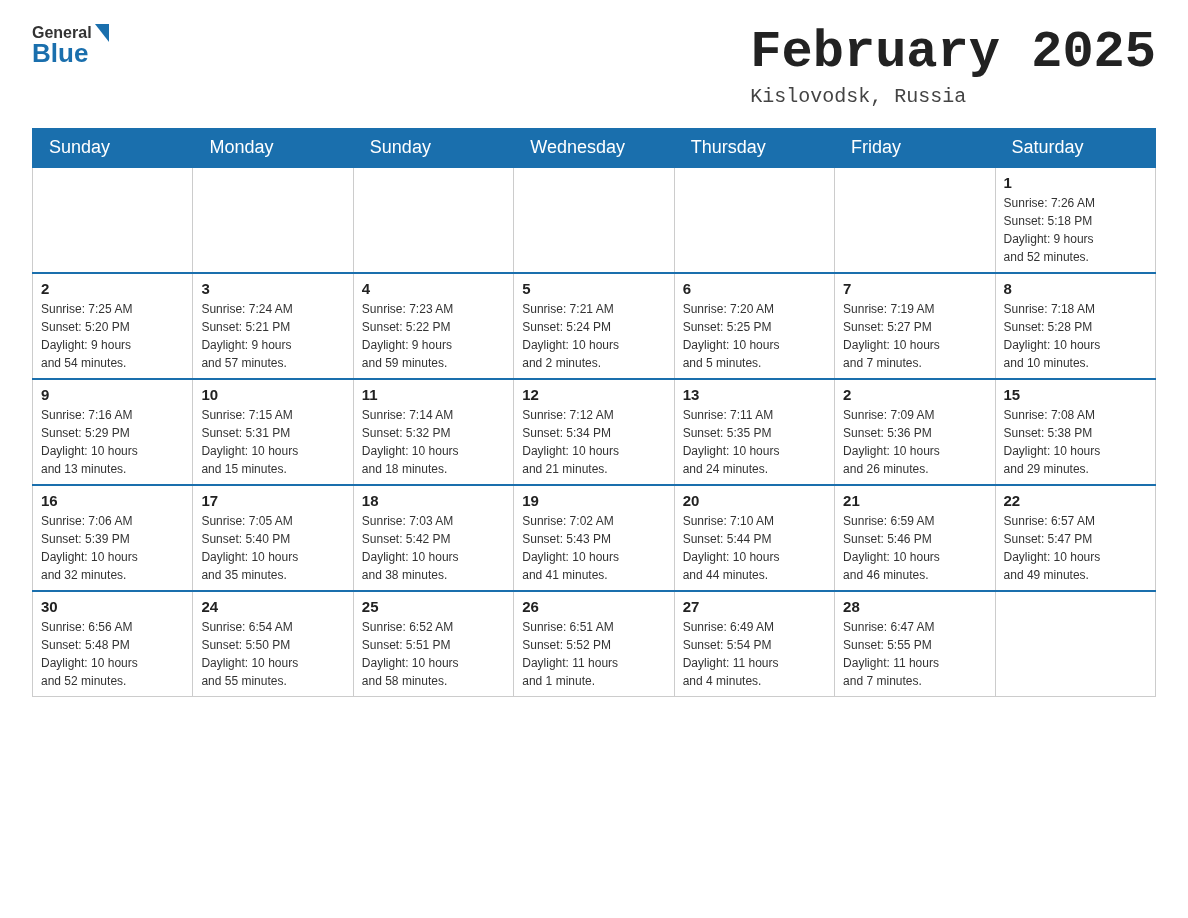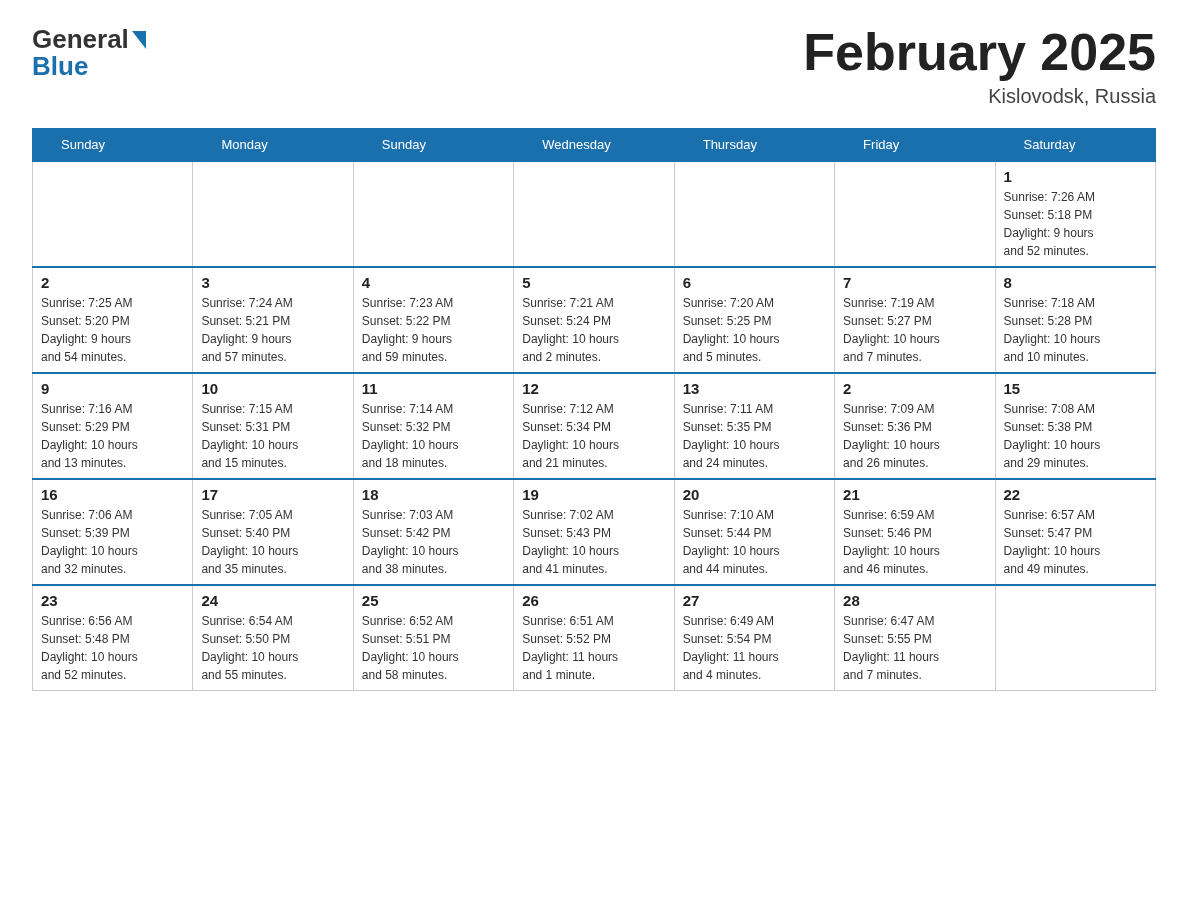--- a/index.html
+++ b/index.html
@@ -17,21 +17,21 @@
       margin-bottom: 20px;
     }
     .logo {
       display: flex;
       flex-direction: column;
       align-items: flex-start;
     }
     .logo-text {
       display: flex;
       align-items: center;
-      font-size: 26px;
+      font-size: 16px;
       font-weight: bold;
       color: #333;
     }
     .logo-text .arrow {
       display: inline-block;
       width: 0;
       height: 0;
       border-left: 14px solid transparent;
       border-right: 0px solid transparent;
       border-top: 18px solid #1a6fad;
@@ -39,44 +39,44 @@
       margin-right: 0px;
       vertical-align: middle;
     }
     .logo-blue {
       color: #1a6fad;
       font-size: 26px;
       font-weight: bold;
       margin-top: -4px;
     }
     .title-section {
-      text-align: right;
+      font-family: Liberation Mono, monospace;
     }
     .month-title {
       font-size: 52px;
       font-weight: bold;
       color: #222;
       line-height: 1.1;
     }
     .location {
       font-size: 20px;
       color: #444;
       margin-top: 4px;
     }
     .calendar {
       width: 100%;
       border-collapse: collapse;
       border: 1px solid #aaa;
     }
     .calendar th {
       background-color: #1a6fad;
       color: #fff;
-      font-size: 13px;
+      font-size: 18px;
       font-weight: normal;
-      padding: 8px 28px;
+      padding: 8px 16px;
       text-align: left;
       border: 1px solid #1a6fad;
     }
     .calendar td {
       width: 14.28%;
       vertical-align: top;
       padding: 6px 8px;
       border: 1px solid #ccc;
       background: #fff;
       min-height: 100px;
@@ -295,21 +295,21 @@
         <td>
           <div class="day-num">22</div>
           <div class="day-info" style="white-space: pre-line;">Sunrise: 6:57 AM
 Sunset: 5:47 PM
 Daylight: 10 hours
 and 49 minutes.</div>
         </td>
       </tr>
       <tr>
         <td>
-          <div class="day-num">23</div>
+          <div class="day-num">30</div>
           <div class="day-info" style="white-space: pre-line;">Sunrise: 6:56 AM
 Sunset: 5:48 PM
 Daylight: 10 hours
 and 52 minutes.</div>
         </td>
         <td>
           <div class="day-num">24</div>
           <div class="day-info" style="white-space: pre-line;">Sunrise: 6:54 AM
 Sunset: 5:50 PM
 Daylight: 10 hours

